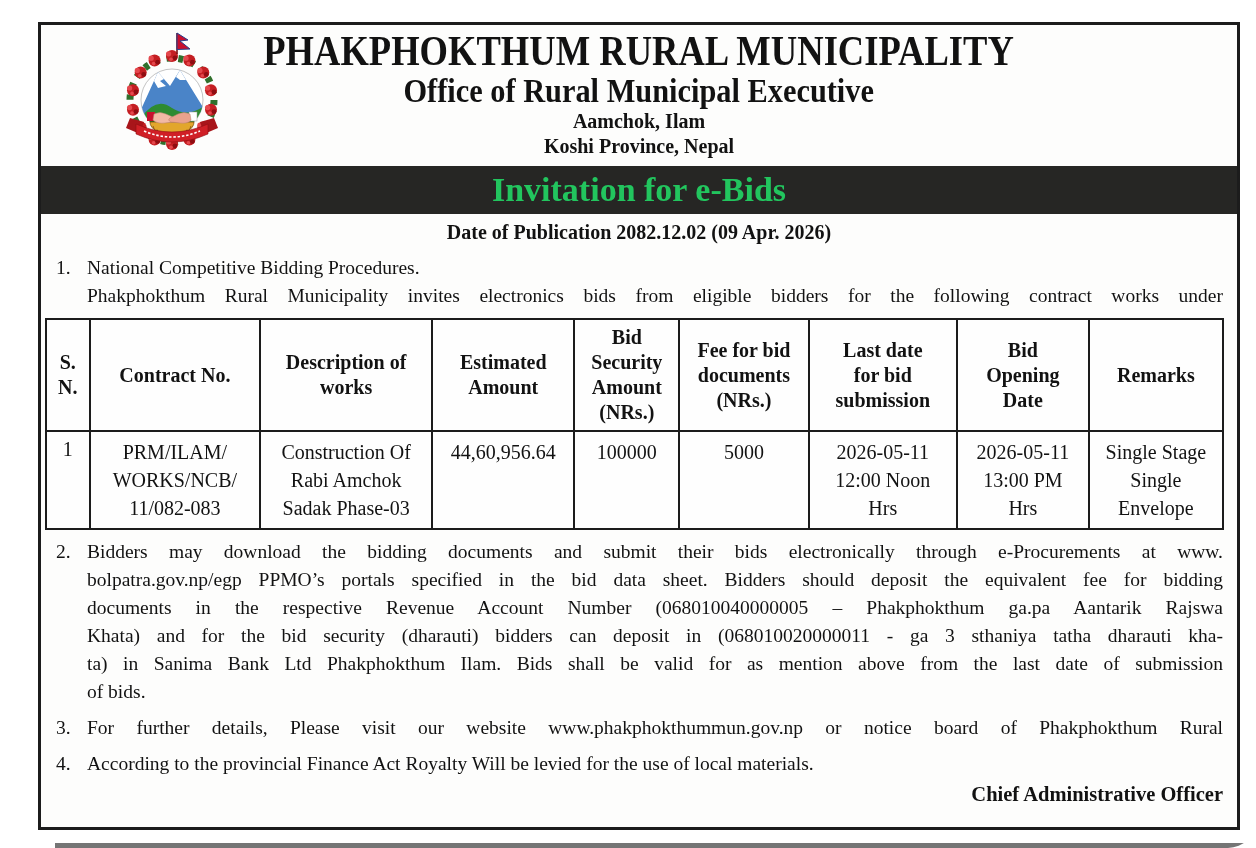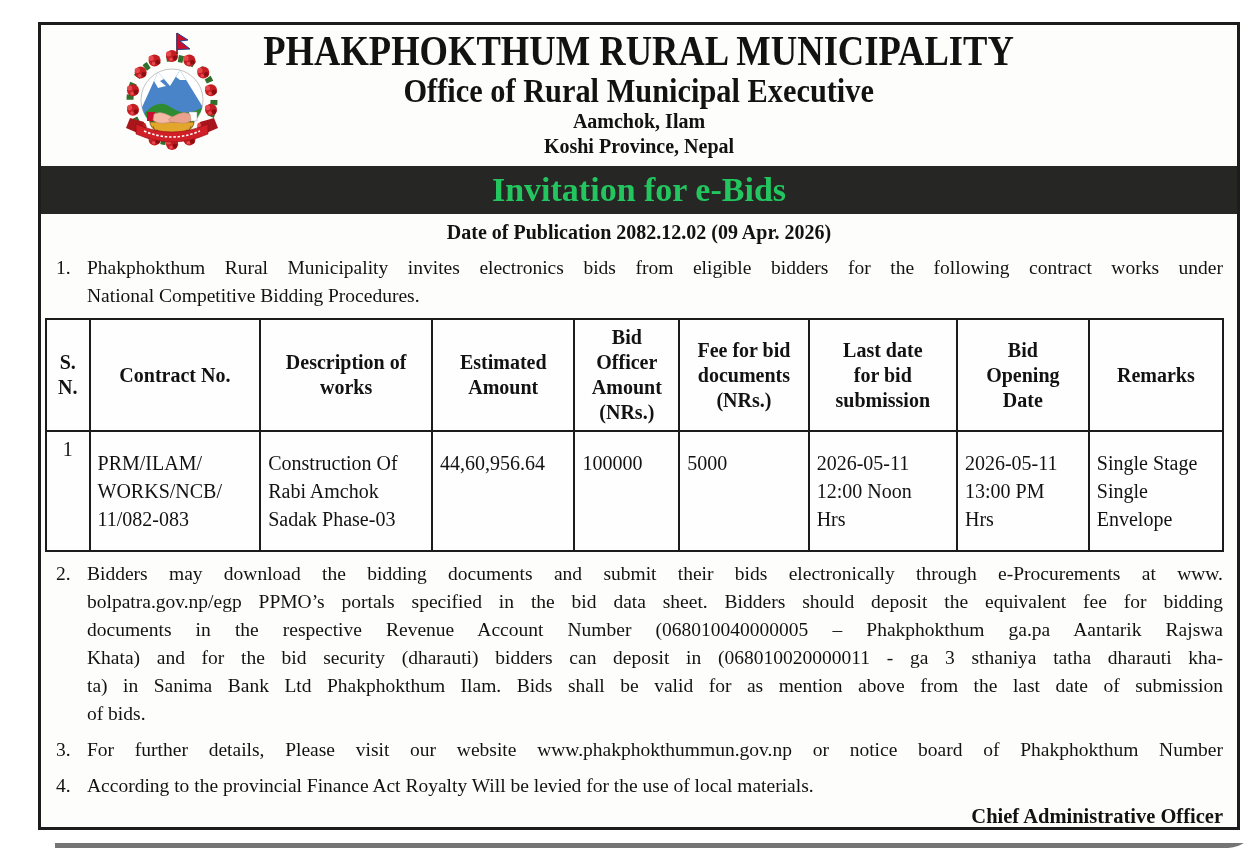--- a/index.html
+++ b/index.html
@@ -31,21 +31,21 @@
   .item { display:flex; padding:0 14px 0 15px; margin-top:8px; }
   .item .num  { width:31px; font-size:19.5px; line-height:28px; flex:none; }
   .item .body { flex:1; }
   .jl  { font-size:19.5px; line-height:28px; text-align:justify; text-align-last:justify; }
   .jl-last { text-align-last:left; }
   
   table.bids { border-collapse:collapse; width:calc(100% - 17px); margin:8px 13px 4px 4px; table-layout:fixed; }
   table.bids th, table.bids td { border:2px solid #1c1c1c; background:#fefefe; }
   table.bids th { font-weight:bold; font-size:20px; vertical-align:middle; text-align:center; padding:5px 2px; }
   table.bids th .hl { line-height:25px; white-space:nowrap; }
-  table.bids td { vertical-align:top; text-align:left; padding:17px 7px; font-size:20px; }
+  table.bids td { vertical-align:top; text-align:center; padding:6px 7px; font-size:20px; }
   table.bids td .cl { line-height:28px; white-space:nowrap; }
   table.bids td.c-sn { text-align:center; padding:3px 2px; }
   
   .signature { text-align:right; font-weight:bold; font-size:20.5px; line-height:28px; padding-right:14px; margin-top:2px; }
   
   .bottom-strip { position:absolute; left:55px; top:843px; width:1201px; height:5px; background:#757575; }
 </style>
 </head>
 <body>
 
@@ -129,22 +129,22 @@
 
     <div class="banner">
       <span>Invitation for e-Bids</span>
     </div>
 
     <div class="pubdate">Date of Publication 2082.12.02 (09 Apr. 2026)</div>
 
     <div class="item">
       <div class="num">1.</div>
       <div class="body">
+        <div class="jl jl-last">National Competitive Bidding Procedures.</div>
         <div class="jl">Phakphokthum Rural Municipality invites electronics bids from eligible bidders for the following contract works under</div>
-        <div class="jl jl-last">National Competitive Bidding Procedures.</div>
       </div>
     </div>
 
     <table class="bids">
       <colgroup>
         <col style="width:3.7%">
           <col style="width:14.5%">
           <col style="width:14.6%">
         <col style="width:12.1%">
           <col style="width:8.9%">
@@ -165,21 +165,21 @@
         <th>
               <div class="hl">Description of</div>
               <div class="hl">works</div>
             </th>
         <th>
               <div class="hl">Estimated</div>
               <div class="hl">Amount</div>
             </th>
         <th>
               <div class="hl">Bid</div>
-              <div class="hl">Officer</div>
+              <div class="hl">Security</div>
               <div class="hl">Amount</div>
               <div class="hl">(NRs.)</div>
             </th>
         <th>
               <div class="hl">Fee for bid</div>
               <div class="hl">documents</div>
               <div class="hl">(NRs.)</div>
             </th>
         <th>
               <div class="hl">Last date</div>
@@ -245,21 +245,21 @@
         <div class="jl">documents in the respective Revenue Account Number (068010040000005 – Phakphokthum ga.pa Aantarik Rajswa</div>
         <div class="jl">Khata) and for the bid security (dharauti) bidders can deposit in (068010020000011 - ga 3 sthaniya tatha dharauti kha-</div>
         <div class="jl">ta) in Sanima Bank Ltd Phakphokthum Ilam. Bids shall be valid for as mention above from the last date of submission</div>
         <div class="jl jl-last">of bids.</div>
       </div>
     </div>
 
     <div class="item">
       <div class="num">3.</div>
       <div class="body">
-        <div class="jl">For further details, Please visit our website www.phakphokthummun.gov.np or notice board of Phakphokthum Number</div>
+        <div class="jl">For further details, Please visit our website www.phakphokthummun.gov.np or notice board of Phakphokthum Rural</div>
       </div>
     </div>
 
     <div class="item">
       <div class="num">4.</div>
       <div class="body">
         <div class="jl jl-last">According to the provincial Finance Act Royalty Will be levied for the use of local materials.</div>
       </div>
     </div>
 

